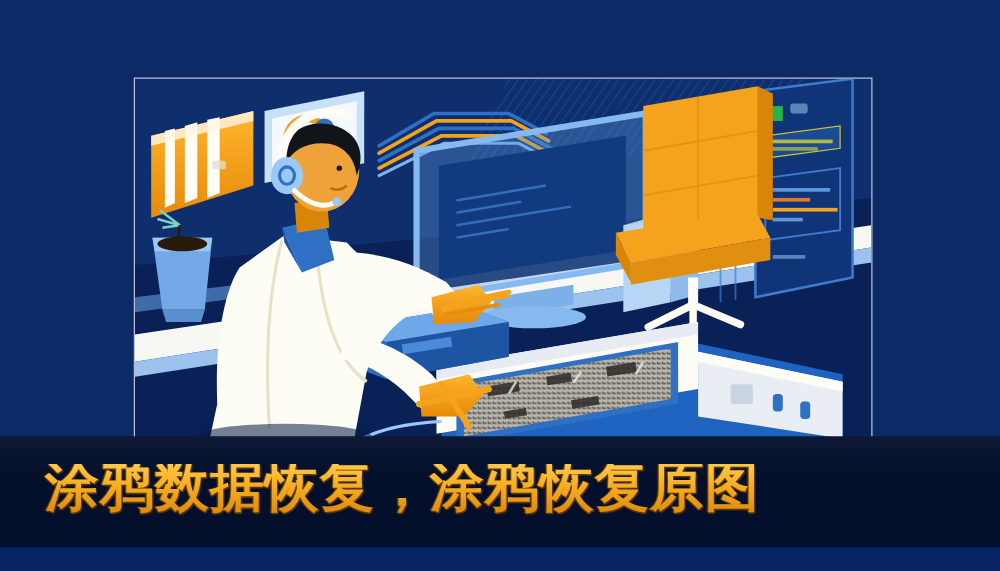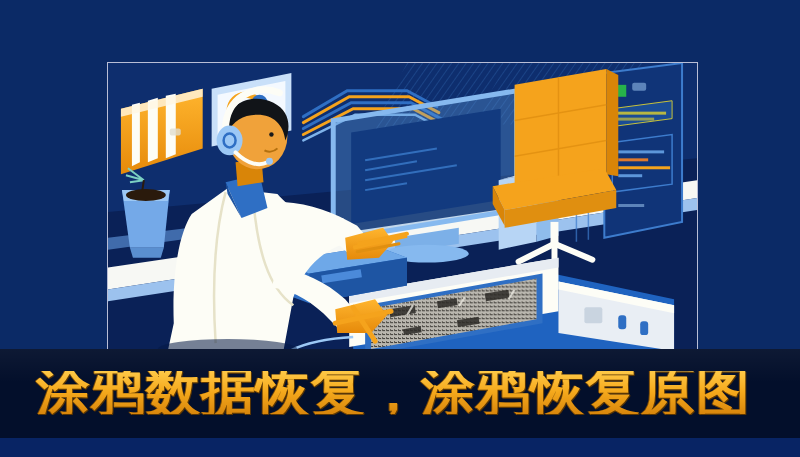--- a/index.html
+++ b/index.html
@@ -13,22 +13,22 @@
   
   #illo{position:absolute;left:107px;top:62px;width:591px;height:290px;
         border:1px solid #b9bed6;box-sizing:border-box;overflow:hidden;background:#0e2e6e;}
   #illo svg{display:block;width:100%;height:100%;}
 
   
   .caption-band{position:absolute;left:0;right:0;top:349px;height:89px;background:#030f2b;}
   .caption-band .sheen{position:absolute;inset:0;
       background:linear-gradient(180deg,rgba(255,255,255,.045),rgba(255,255,255,0) 38%);}
   .caption-text{position:absolute;left:36px;top:371px;
-      font-size:54px;line-height:43px;letter-spacing:1px;font-weight:700;
-      font-family:Liberation Serif, serif;
+      font-size:43px;line-height:43px;letter-spacing:1px;font-weight:700;
+      font-family:Liberation Mono, monospace;
       color:#f0a81e;
       background:linear-gradient(180deg,#ffc947 0%,#f5a91c 48%,#d8860c 100%);
       -webkit-background-clip:text;background-clip:text;-webkit-text-fill-color:transparent;
       text-shadow:none;
       filter:drop-shadow(1px 1px 0 #5a3603) drop-shadow(-1px 0 0 #7a4a05);
       white-space:nowrap;}
 </style>
 </head>
 <body>
 

